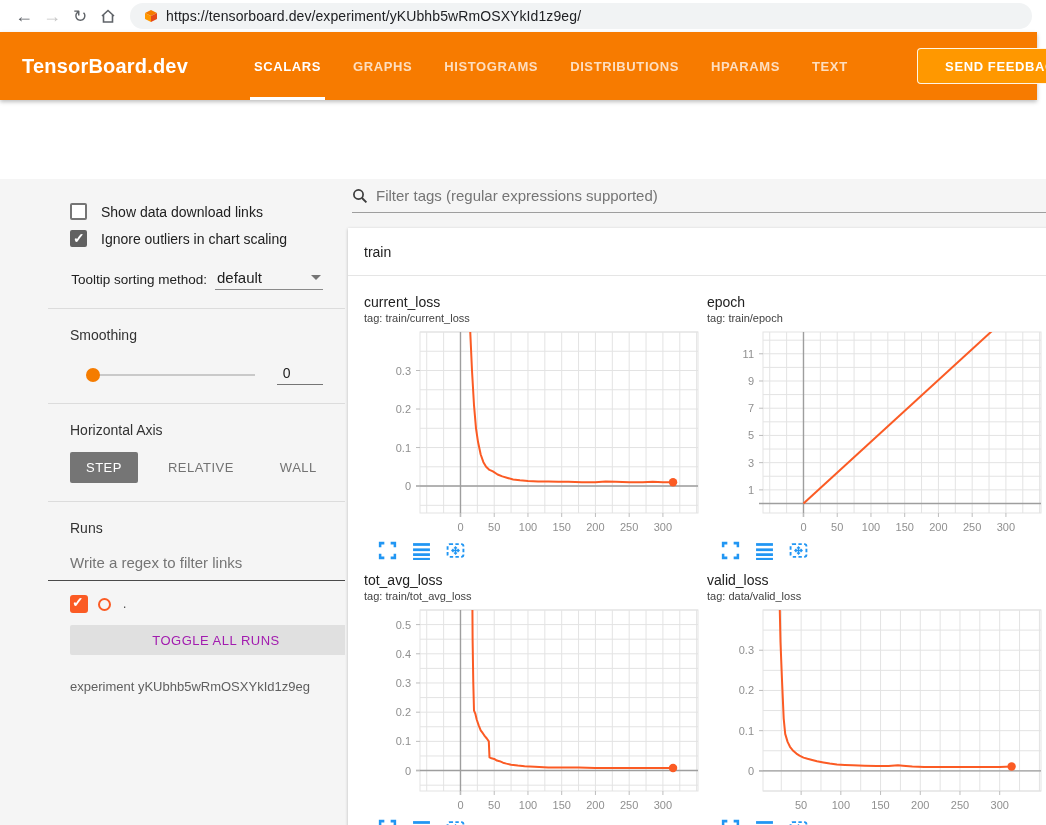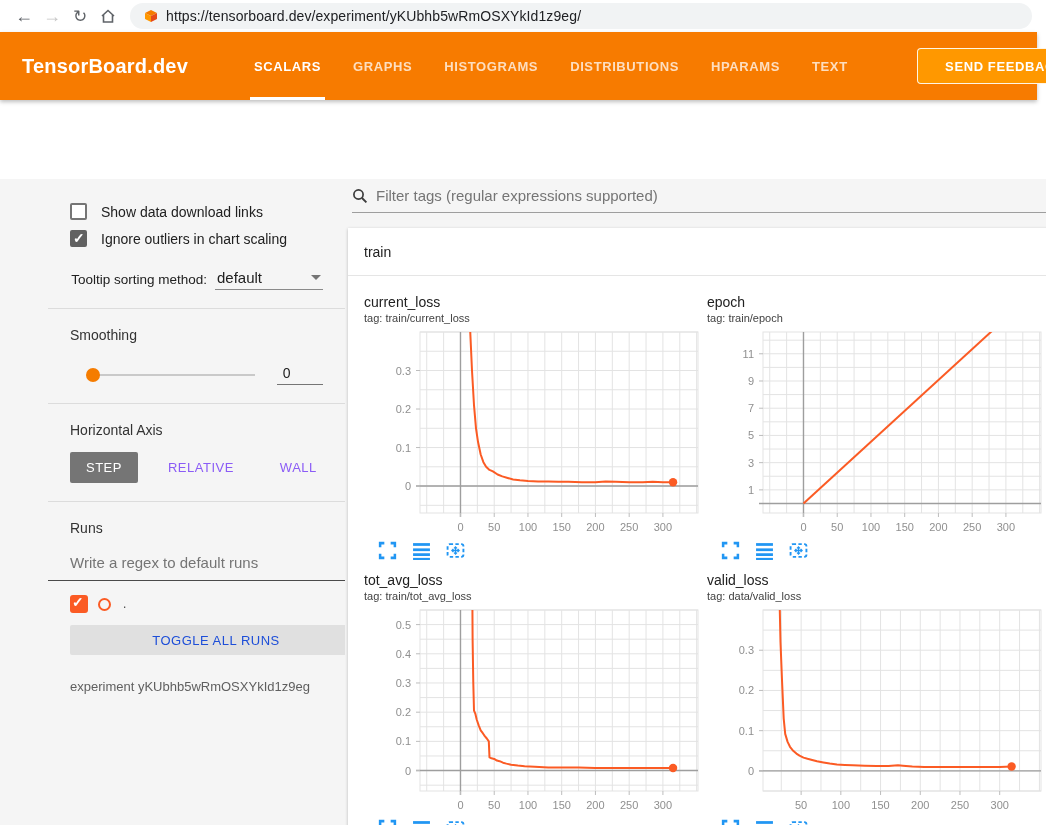--- a/index.html
+++ b/index.html
@@ -64,33 +64,33 @@
                   border-right:5px solid transparent; border-top:5px solid #757575; }
   .section-label { font-size:14px; color:#333; }
   .slider-row { display:flex; align-items:center; margin-top:22px; }
   .slider-track { position:relative; width:203px; height:2px; background:#c9c9c9; margin-left:18px; }
   .slider-knob { position:absolute; left:-2px; top:-6px; width:14px; height:14px;
                  border-radius:50%; cursor:pointer; }
   .slider-value { margin-left:22px; width:55px; border-bottom:1px solid #757575;
                   font-size:14px; color:#212121; padding:0 0 3px 6px; }
   .axis-buttons { display:flex; align-items:flex-end; margin-top:14px; }
   .axis-btn { font-size:13px; letter-spacing:.5px; padding:8px 16px; border-radius:2px;
-              color:#8b5cf6; cursor:pointer; margin-right:14px; }
+              color:#737373; cursor:pointer; margin-right:14px; }
   .axis-btn.active { background:#757575; color:#fff; }
   .regex-input { margin-top:18px; border-bottom:1px solid #4a4a4a; padding-bottom:8px; }
   .regex-placeholder { font-size:15px; color:#757575; }
   .run-row { display:flex; align-items:center; margin-top:14px; }
   .run-check { width:18px; height:18px; border-radius:3px; position:relative; flex:none; cursor:pointer; }
   .run-check::after { content:"✓"; position:absolute; left:2px; top:-1px; color:#fff;
                       font-size:14px; font-weight:bold; }
   .run-circle { width:13px; height:13px; border-radius:50%; border:2.5px solid; margin-left:10px; flex:none; }
   .run-name { font-size:12px; color:#424242; margin-left:12px; }
   .toggle-btn { margin-top:12px; width:292px; height:30px; background:#e0e0e0; border-radius:2px;
                 display:flex; align-items:center; justify-content:center;
-                font-size:13px; letter-spacing:.5px; color:#1d4ed8; cursor:pointer; }
+                font-size:13px; letter-spacing:.5px; color:#a21caf; cursor:pointer; }
   .experiment-label { margin-top:24px; font-size:13px; color:#5f5f5f; }
 
   
   .main { flex:1; background:#f5f5f5; position:relative; }
   .filter-row { position:absolute; top:8px; left:7px; right:0; border-bottom:1px solid #9e9e9e;
                 display:flex; align-items:center; padding-bottom:8px; }
   .filter-placeholder { font-size:15px; color:#757575; margin-left:8px; }
   .card { position:absolute; top:49px; left:3px; right:-24px; bottom:-60px; background:#fff;
           box-shadow:0 1px 3px rgba(0,0,0,.25); }
   .card-header { height:48px; border-bottom:1px solid #e5e5e5; display:flex; align-items:center;
@@ -177,21 +177,21 @@
       <div class="side-row axis-buttons">
         <div class="axis-btn active">STEP</div>
         <div class="axis-btn">RELATIVE</div>
         <div class="axis-btn">WALL</div>
       </div>
 
       <hr class="divider">
 
       <div class="side-row section-label">Runs</div>
       <div class="side-row regex-input">
-        <span class="regex-placeholder">Write a regex to default runs</span>
+        <span class="regex-placeholder">Write a regex to filter links</span>
       </div>
       <div class="side-row run-row">
         <span class="run-check" style="background: rgb(251, 91, 36);"></span>
         <span class="run-circle" style="border-color: rgb(251, 91, 36);"></span>
         <span class="run-name">.</span>
       </div>
       <div class="side-row">
         <div class="toggle-btn">TOGGLE ALL RUNS</div>
         <div class="experiment-label">experiment yKUbhb5wRmOSXYkId1z9eg</div>
       </div>

